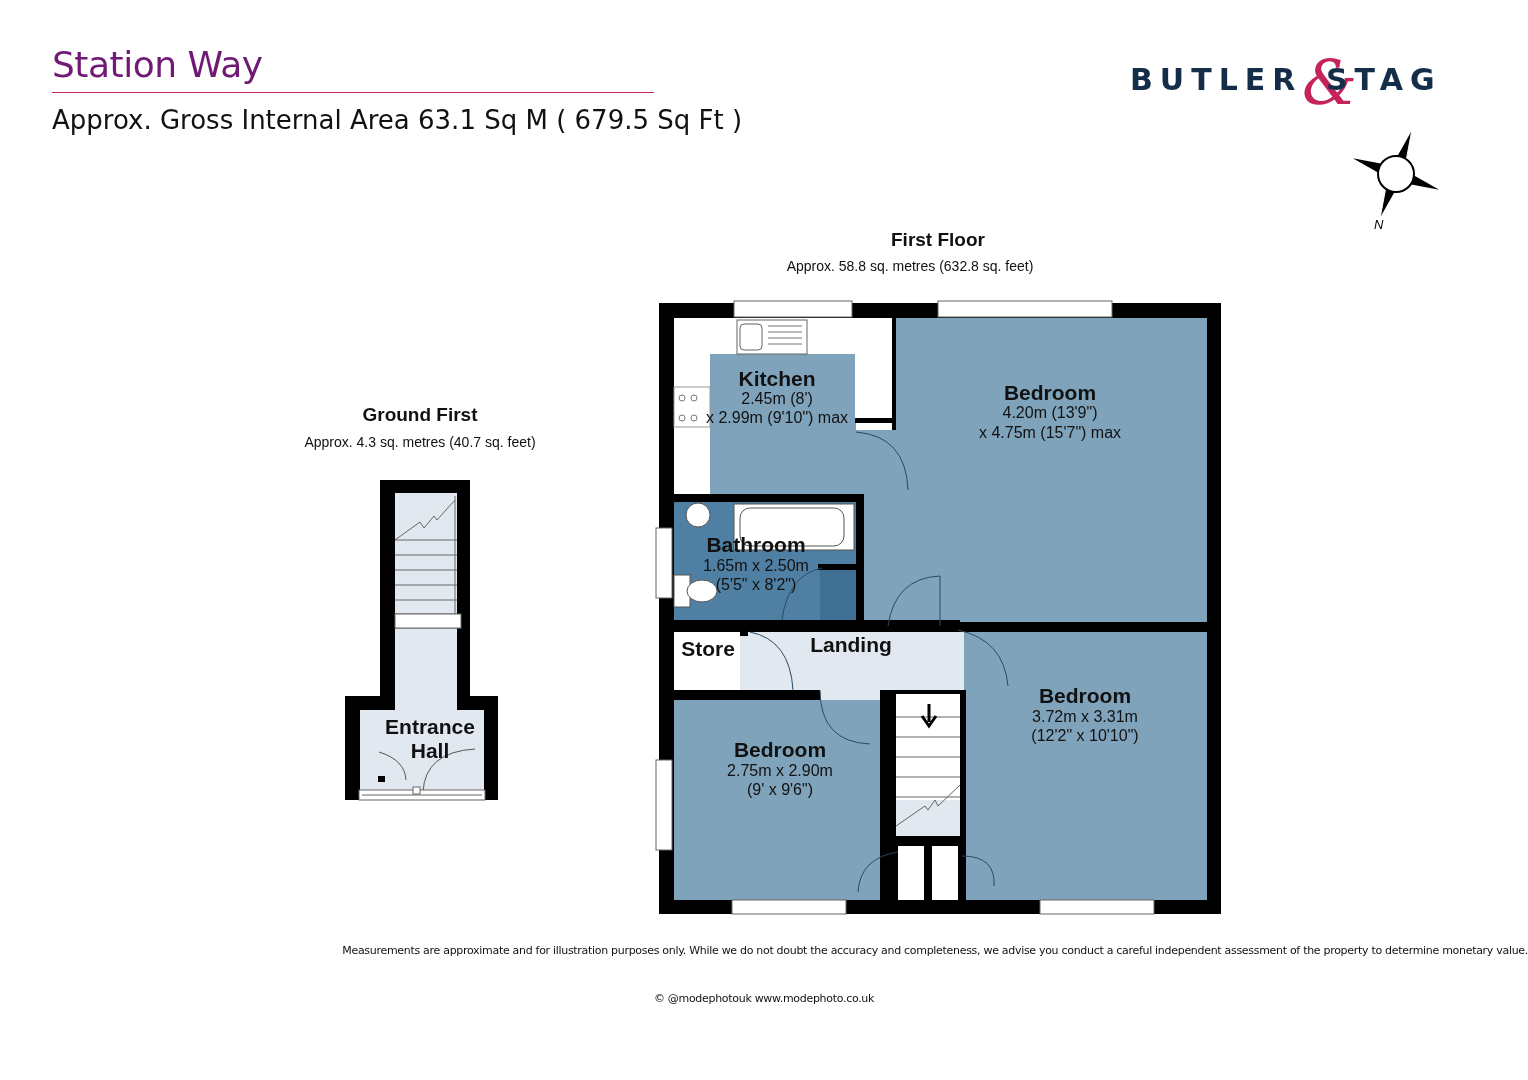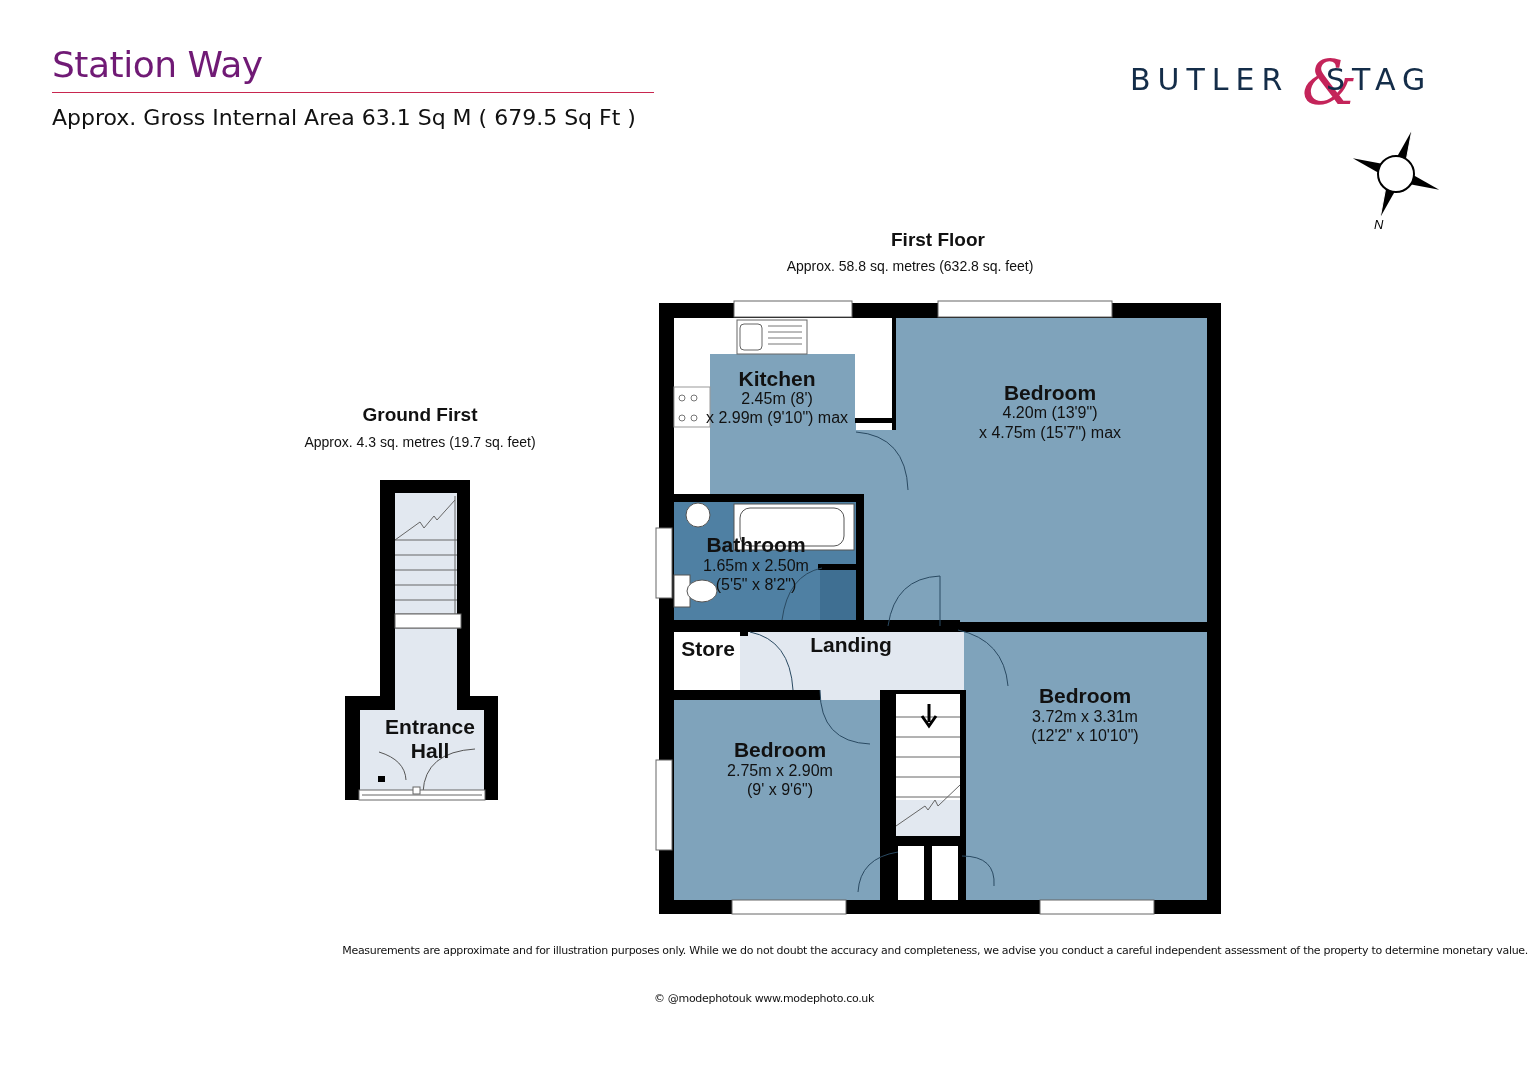--- a/index.html
+++ b/index.html
@@ -1,21 +1,21 @@
 <!DOCTYPE html>
 <html><head>
 <meta charset="utf-8">
 <style>
   html,body{margin:0;padding:0;background:#fff;}
   body{width:1528px;height:1080px;position:relative;overflow:hidden;font-family:"Liberation Sans",sans-serif;}
   .title{position:absolute;left:52px;top:44px;font-family:"DejaVu Sans",sans-serif;font-size:36px;color:#701a75;letter-spacing:-0.5px;}
   .title-rule{position:absolute;left:52px;top:92px;width:602px;height:1px;background:#c8264f;}
-  .gia{position:absolute;left:52px;top:105px;font-family:"DejaVu Sans",sans-serif;font-size:22px;color:#111;}
+  .gia{position:absolute;left:52px;top:105px;font-family:"DejaVu Sans",sans-serif;font-size:26px;color:#111;}
   .brand{position:absolute;left:1130px;top:52px;width:345px;height:60px;}
-  .brand .w{position:absolute;top:10px;font-family:"DejaVu Sans",sans-serif;font-weight:normal;font-size:30px;letter-spacing:7px;color:#142d49;}
+  .brand .w{position:absolute;top:10px;font-family:"DejaVu Sans",sans-serif;font-weight:bold;font-size:30px;letter-spacing:7px;color:#142d49;}
   .brand .amp{position:absolute;left:172px;top:-6px;font-family:"DejaVu Serif",serif;font-style:italic;font-size:62px;color:#c4245a;}
   .compass{position:absolute;left:1348px;top:126px;width:96px;height:110px;}
   .floor-title{position:absolute;font-weight:bold;font-size:19px;color:#111;text-align:center;}
   .floor-sub{position:absolute;font-size:14px;color:#111;text-align:center;}
   svg.plan{position:absolute;left:0;top:0;}
   .rlabel{font-family:"Liberation Sans",sans-serif;fill:#111;}
   .footer{position:absolute;left:0;width:1528px;text-align:center;font-size:11px;color:#111;font-family:"DejaVu Sans",sans-serif;letter-spacing:-0.3px;}
 </style>
 </head>
 <body>
@@ -39,21 +39,21 @@
       <polygon points="46,0 10,-6 10,6" fill="#000"></polygon>
       <line x1="0" y1="-46" x2="6" y2="-10" stroke="#fff" stroke-width="1"></line>
       <line x1="0" y1="46" x2="-6" y2="10" stroke="#fff" stroke-width="1"></line>
     </g>
     <circle cx="48" cy="48" r="18" fill="#fff" stroke="#000" stroke-width="2"></circle>
     <text x="26" y="103" font-size="13" font-style="italic" font-family="Liberation Sans, sans-serif">N</text>
   </svg>
 </div>
 
 <div class="floor-title" style="left:300px;top:404px;width:240px;">Ground First</div>
-<div class="floor-sub" style="left:270px;top:434px;width:300px;">Approx. 4.3 sq. metres (19.7 sq. feet)</div>
+<div class="floor-sub" style="left:270px;top:434px;width:300px;">Approx. 4.3 sq. metres (40.7 sq. feet)</div>
 
 <div class="floor-title" style="left:818px;top:229px;width:240px;">First Floor</div>
 <div class="floor-sub" style="left:740px;top:258px;width:340px;">Approx. 58.8 sq. metres (632.8 sq. feet)</div>
 
 <svg class="plan" width="1528" height="1080" viewBox="0 0 1528 1080">
 
   <g>
     <path d="M380 480 H470 V696 H498 V800 H345 V696 H380 Z" fill="#000"></path>
     <path d="M395 493 H457 V710 H484 V792 H360 V710 H395 Z" fill="#e2e8f0"></path>
 

